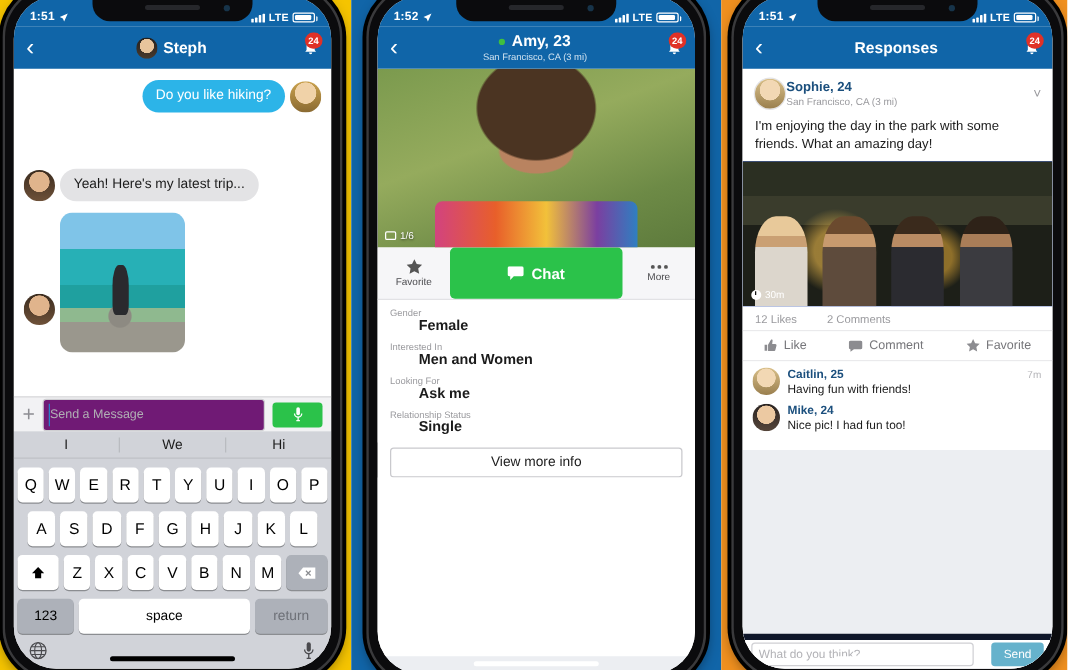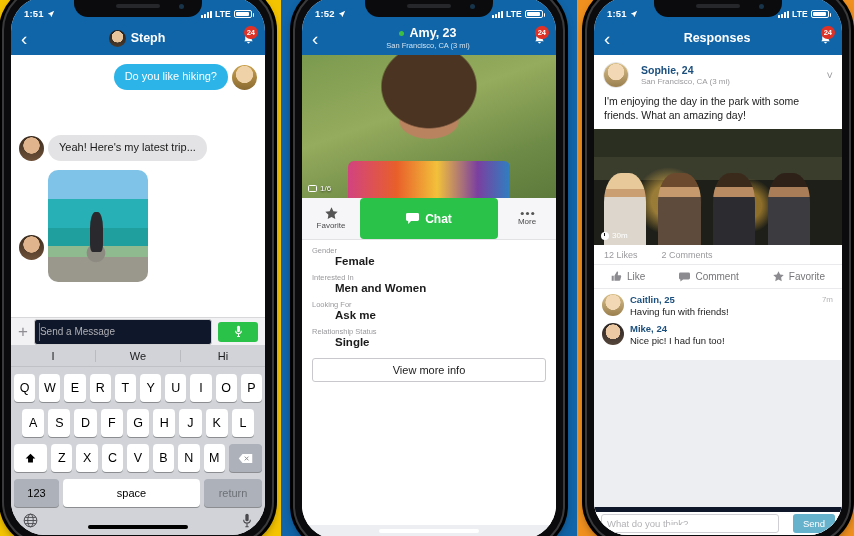--- a/index.html
+++ b/index.html
@@ -104,21 +104,21 @@
   .bubble.out { background:#2cb4e8; color:#fff; }
   .bubble.in  { background:#e3e3e5; color:#1b1b1b;margin-top:36px; }
   .photo-msg { width:100px; height:112px; border-radius:10px; overflow:hidden; }
 
   .composer {
     flex:0 0 28px; background:#f2f2f4; border-top:1px solid #d8d8da;
     display:flex; align-items:center; gap:6px; padding:0 7px;
   }
   .plus { font-size:17px; color:#8e8e93; font-weight:300; line-height:1; }
   .msg-input {
-    flex:1; height:19px; background:#0f172a; border:1px solid #cfcfd2;
+    flex:1; height:19px; background:#701a75; border:1px solid #cfcfd2;
     border-radius:3px; font-size:10px; color:#b0b0b4; padding:12px 5px;
     display:flex; align-items:center; position:relative;
   }
   .msg-input::before{content:"";position:absolute;left:4px;top:3px;bottom:3px;width:1px;background:#2a7fc9;}
   .mic-btn { width:40px;height:20px;background:#2bc24a;border-radius:3px;display:flex;align-items:center;justify-content:center; }
 
   
   .keyboard { flex:0 0 182px; background:#d1d3d9; display:flex; flex-direction:column; padding-bottom:2px;}
   .suggest { height:22px; display:flex; align-items:center; border-bottom:1px solid #bfc1c6; }
   .suggest div { flex:1; text-align:center; font-size:11px; color:#1b1b1b; }
@@ -165,21 +165,21 @@
     margin:4px 10px 0 10px; height:24px; border:1px solid #c9c9cd; border-radius:3px;
     display:flex; align-items:center; justify-content:center; font-size:11px; color:#1b1b1b;
     background:#fff;
   }
   .profile-filler { flex:1 1 auto; background:#fff; }
   .profile-foot { flex:0 0 14px; background:#eceef2; }
 
   
   .feed { flex:1; background:#eceef2; display:flex; flex-direction:column; overflow:hidden; }
   .post-head { background:#fff; padding:7px 9px 0 9px; }
-  .ph-row { display:flex; align-items:center; gap:12px; }
+  .ph-row { display:flex; align-items:center; gap:0; }
   .ph-av { width:26px;height:26px;border-radius:50%;overflow:hidden;flex:0 0 26px; border:1px solid #e3e3e6;}
   .ph-name { font-size:10.5px; font-weight:bold; color:#1b4f7d; }
   .ph-loc { font-size:8px; color:#9a9a9e; margin-top:1px; }
   .chev { margin-left:auto; color:#9a9a9e; font-size:11px; }
   .post-text { font-size:10.5px; color:#1b1b1b; line-height:1.35; padding:6px 1px 7px 1px; }
   .post-img { position:relative; height:116px; overflow:hidden; background:#1d4ed8; }
   .time-badge { position:absolute; left:7px; bottom:5px; color:#fff; font-size:8px; display:flex; align-items:center; gap:3px; }
   .clock-ic { width:8px;height:8px;border-radius:50%;background:#fff;display:inline-block; position:relative;}
   .clock-ic::after{content:"";position:absolute;left:3.2px;top:1.6px;width:1px;height:2.8px;background:#111;}
   .stats { background:#fff; height:20px; display:flex; align-items:center; gap:24px; padding:0 10px; font-size:9px; color:#9a9a9e; border-bottom:1px solid #eaeaec; }

